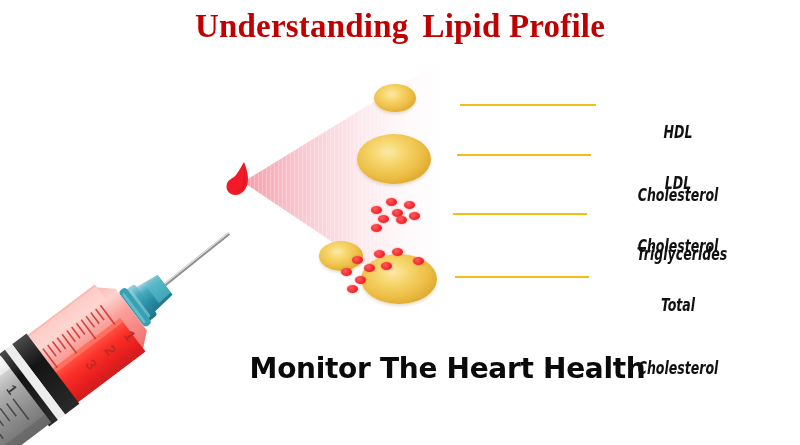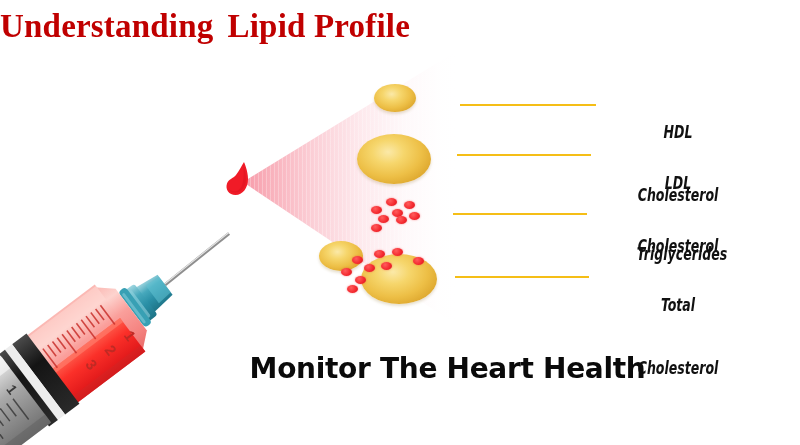--- a/index.html
+++ b/index.html
@@ -14,20 +14,21 @@
     width:800px;height:445px;
     background:#ffffff;
     overflow:hidden;
   }
 
   
   .title{
     position:absolute;
     top:6px;
     left:0;width:800px;
+    text-align:center;
     font-family:"Liberation Serif", serif;
     font-weight:bold;
     font-size:33px;
     letter-spacing:0.2px;
     color:#C00000;
     white-space:pre;
     line-height:40px;
   }
   .title .w2{ margin-left:14px; }
 

